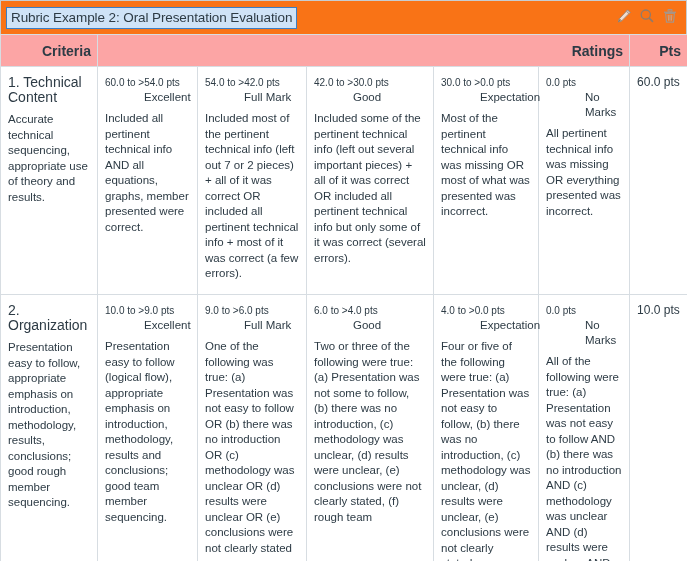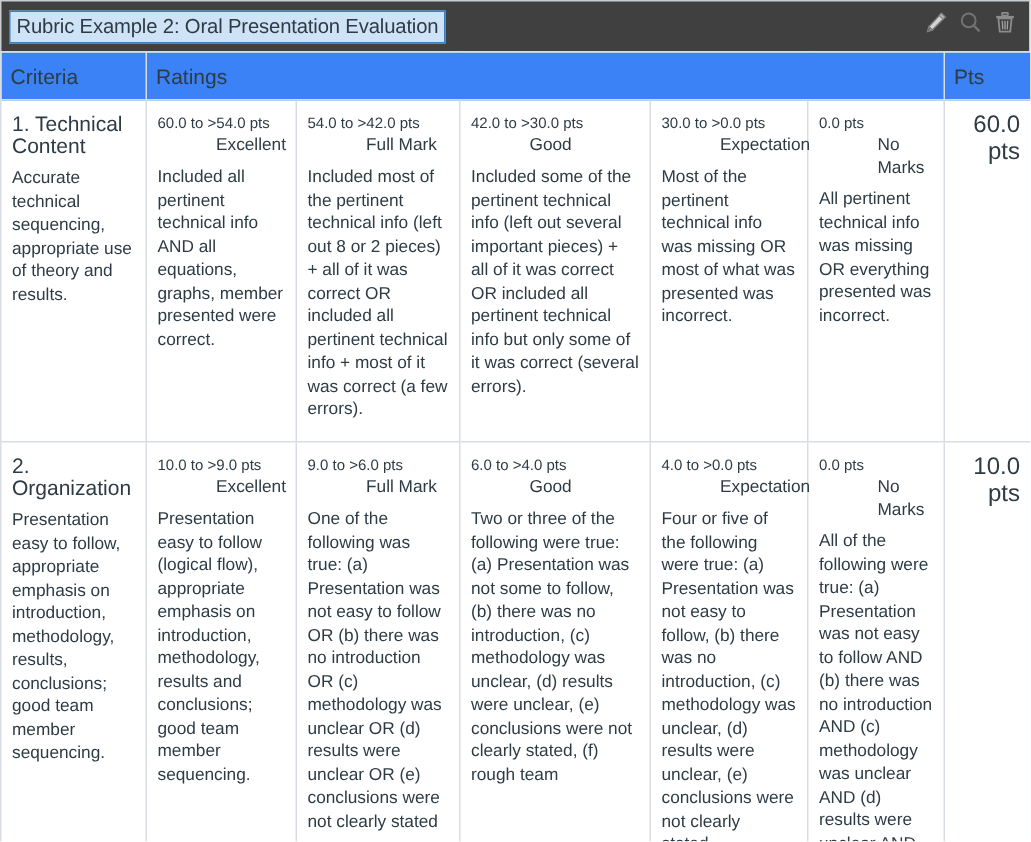--- a/index.html
+++ b/index.html
@@ -15,21 +15,21 @@
     overflow: hidden;
     background: #ffffff;
   }
 
   
   .titlebar {
     position: relative;
     height: 34px;
     border: 1px solid #c7cdd1;
     border-bottom: none;
-    background: #404040;
+    background: #f97316;
     display: flex;
     align-items: center;
     padding: 0 8px 0 5px;
   }
   .rubric-title {
     font-size: 13.5px;
     line-height: 17px;
     color: #2d3b45;
     background: #cfe3f7;
     border: 1px solid #3b7ec4;
@@ -53,24 +53,24 @@
     border: 1px solid #c7cdd1;
   }
   table.rubric th,
   table.rubric td {
     border: 1px solid #d7dde2;
     vertical-align: top;
     padding: 8px 7px 10px 7px;
     color: #2d3b45;
   }
   table.rubric thead th {
-    background: #3b82f6;
-    text-align: left;
+    background: #fca5a5;
+    text-align: right;
     vertical-align: middle;
-    font-weight: normal;
+    font-weight: bold;
     font-size: 14px;
     height: 32px;
     padding: 4px 6px;
     color: #2d3b45;
     border-color: #d7dde2;
   }
   .col-crit   { width: 97px; }
   .col-r1     { width: 100px; }
   .col-r2     { width: 109px; }
   .col-r3     { width: 127px; }
@@ -98,23 +98,23 @@
     font-weight: normal;
     margin-bottom: 6px;
     padding-left: 39px;
   }
   .rating-desc {
     font-size: 11.5px;
     line-height: 15.5px;
   }
 
   td.pts-cell {
-    text-align: right;
+    text-align: left;
     vertical-align: middle;
-    font-size: 16px;
+    font-size: 12px;
     color: #2d3b45;
     margin-top: 36px;
   }
 
   tr.row-1 td { height: 228px; }
   tr.row-2 td { height: 260px; }
 </style>
 </head>
 <body>
 
@@ -175,21 +175,21 @@
           <div class="crit-desc">Accurate technical sequencing, appropriate use of theory and results.</div>
         </td>
         <td>
           <div class="rating-pts">60.0 to &gt;54.0 pts</div>
           <div class="rating-name">Excellent</div>
           <div class="rating-desc">Included all pertinent technical info AND all equations, graphs, member presented were correct.</div>
         </td>
         <td>
           <div class="rating-pts">54.0 to &gt;42.0 pts</div>
           <div class="rating-name">Full Mark</div>
-          <div class="rating-desc">Included most of the pertinent technical info (left out 8 or 2 pieces) + all of it was correct OR included all pertinent technical info + most of it was correct (a few errors).</div>
+          <div class="rating-desc">Included most of the pertinent technical info (left out 7 or 2 pieces) + all of it was correct OR included all pertinent technical info + most of it was correct (a few errors).</div>
         </td>
         <td>
           <div class="rating-pts">42.0 to &gt;30.0 pts</div>
           <div class="rating-name">Good</div>
           <div class="rating-desc">Included some of the pertinent technical info (left out several important pieces) + all of it was correct OR included all pertinent technical info but only some of it was correct (several errors).</div>
         </td>
         <td>
           <div class="rating-pts">30.0 to &gt;0.0 pts</div>
           <div class="rating-name">Expectation</div>
           <div class="rating-desc">Most of the pertinent technical info was missing OR most of what was presented was incorrect.</div>
@@ -198,21 +198,21 @@
           <div class="rating-pts">0.0 pts</div>
           <div class="rating-name">No Marks</div>
           <div class="rating-desc">All pertinent technical info was missing OR everything presented was incorrect.</div>
         </td>
         <td class="pts-cell">60.0 pts</td>
       </tr>
 
       <tr class="row-2">
         <td>
           <div class="crit-title">2. Organization</div>
-          <div class="crit-desc">Presentation easy to follow, appropriate emphasis on introduction, methodology, results, conclusions; good team member sequencing.</div>
+          <div class="crit-desc">Presentation easy to follow, appropriate emphasis on introduction, methodology, results, conclusions; good rough member sequencing.</div>
         </td>
         <td>
           <div class="rating-pts">10.0 to &gt;9.0 pts</div>
           <div class="rating-name">Excellent</div>
           <div class="rating-desc">Presentation easy to follow (logical flow), appropriate emphasis on introduction, methodology, results and conclusions; good team member sequencing.</div>
         </td>
         <td>
           <div class="rating-pts">9.0 to &gt;6.0 pts</div>
           <div class="rating-name">Full Mark</div>
           <div class="rating-desc">One of the following was true: (a) Presentation was not easy to follow OR (b) there was no introduction OR (c) methodology was unclear OR (d) results were unclear OR (e) conclusions were not clearly stated</div>

